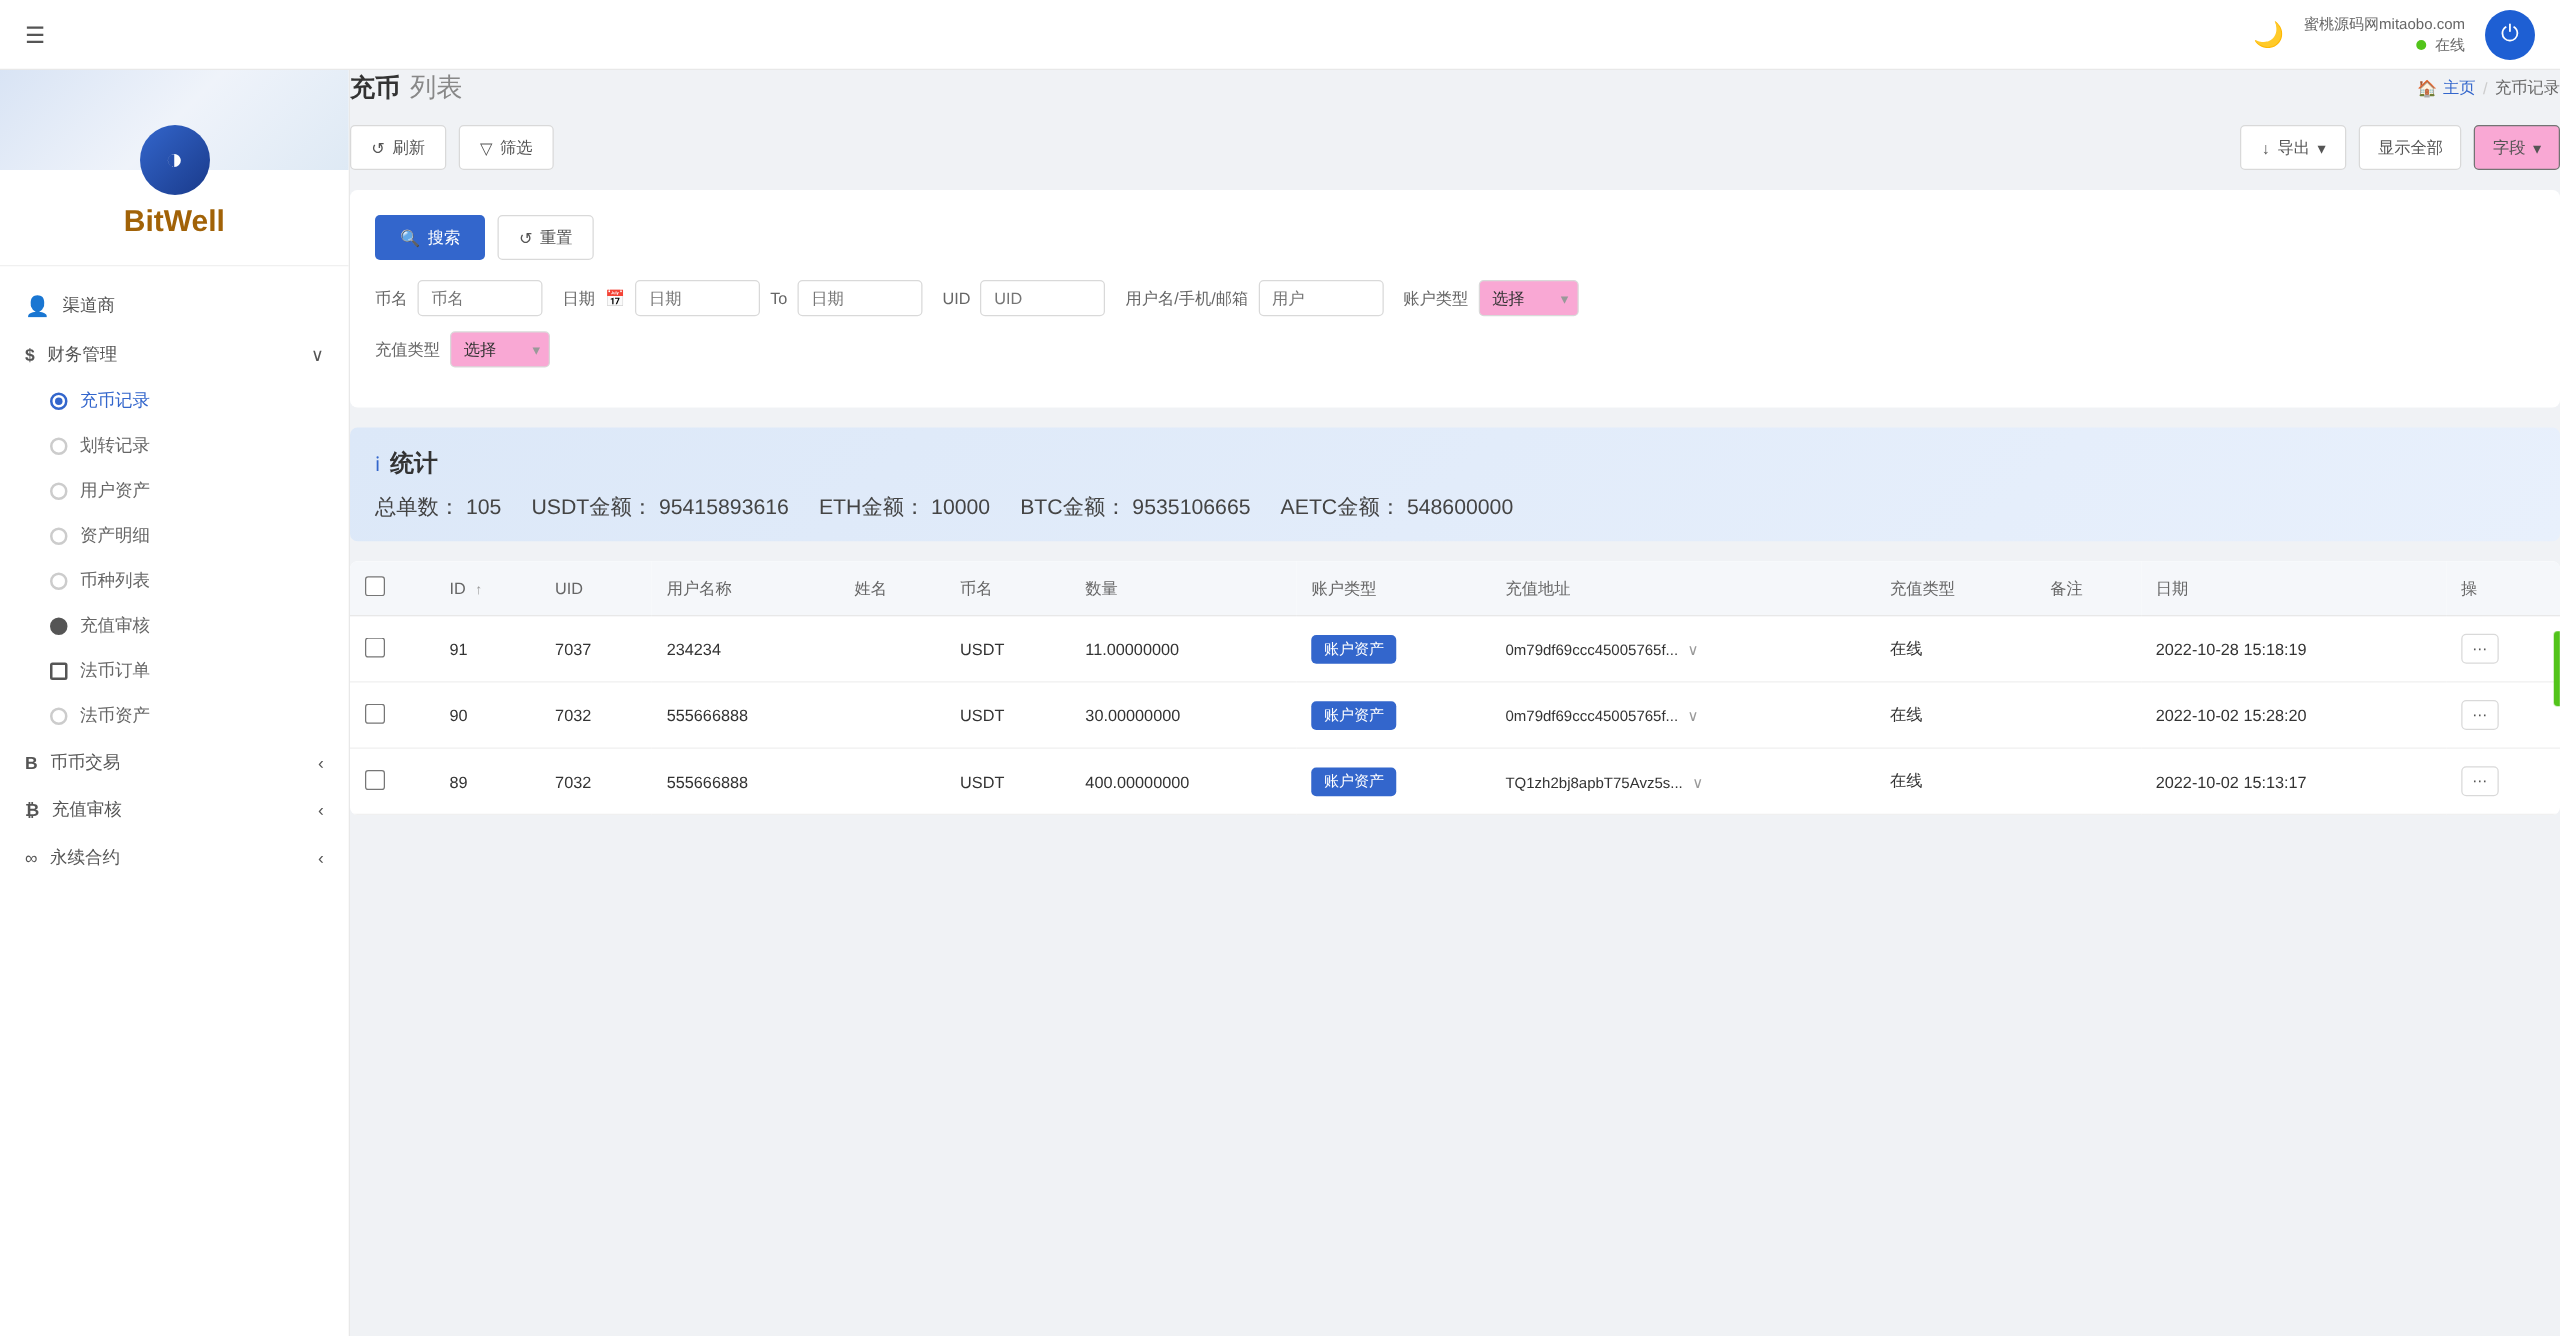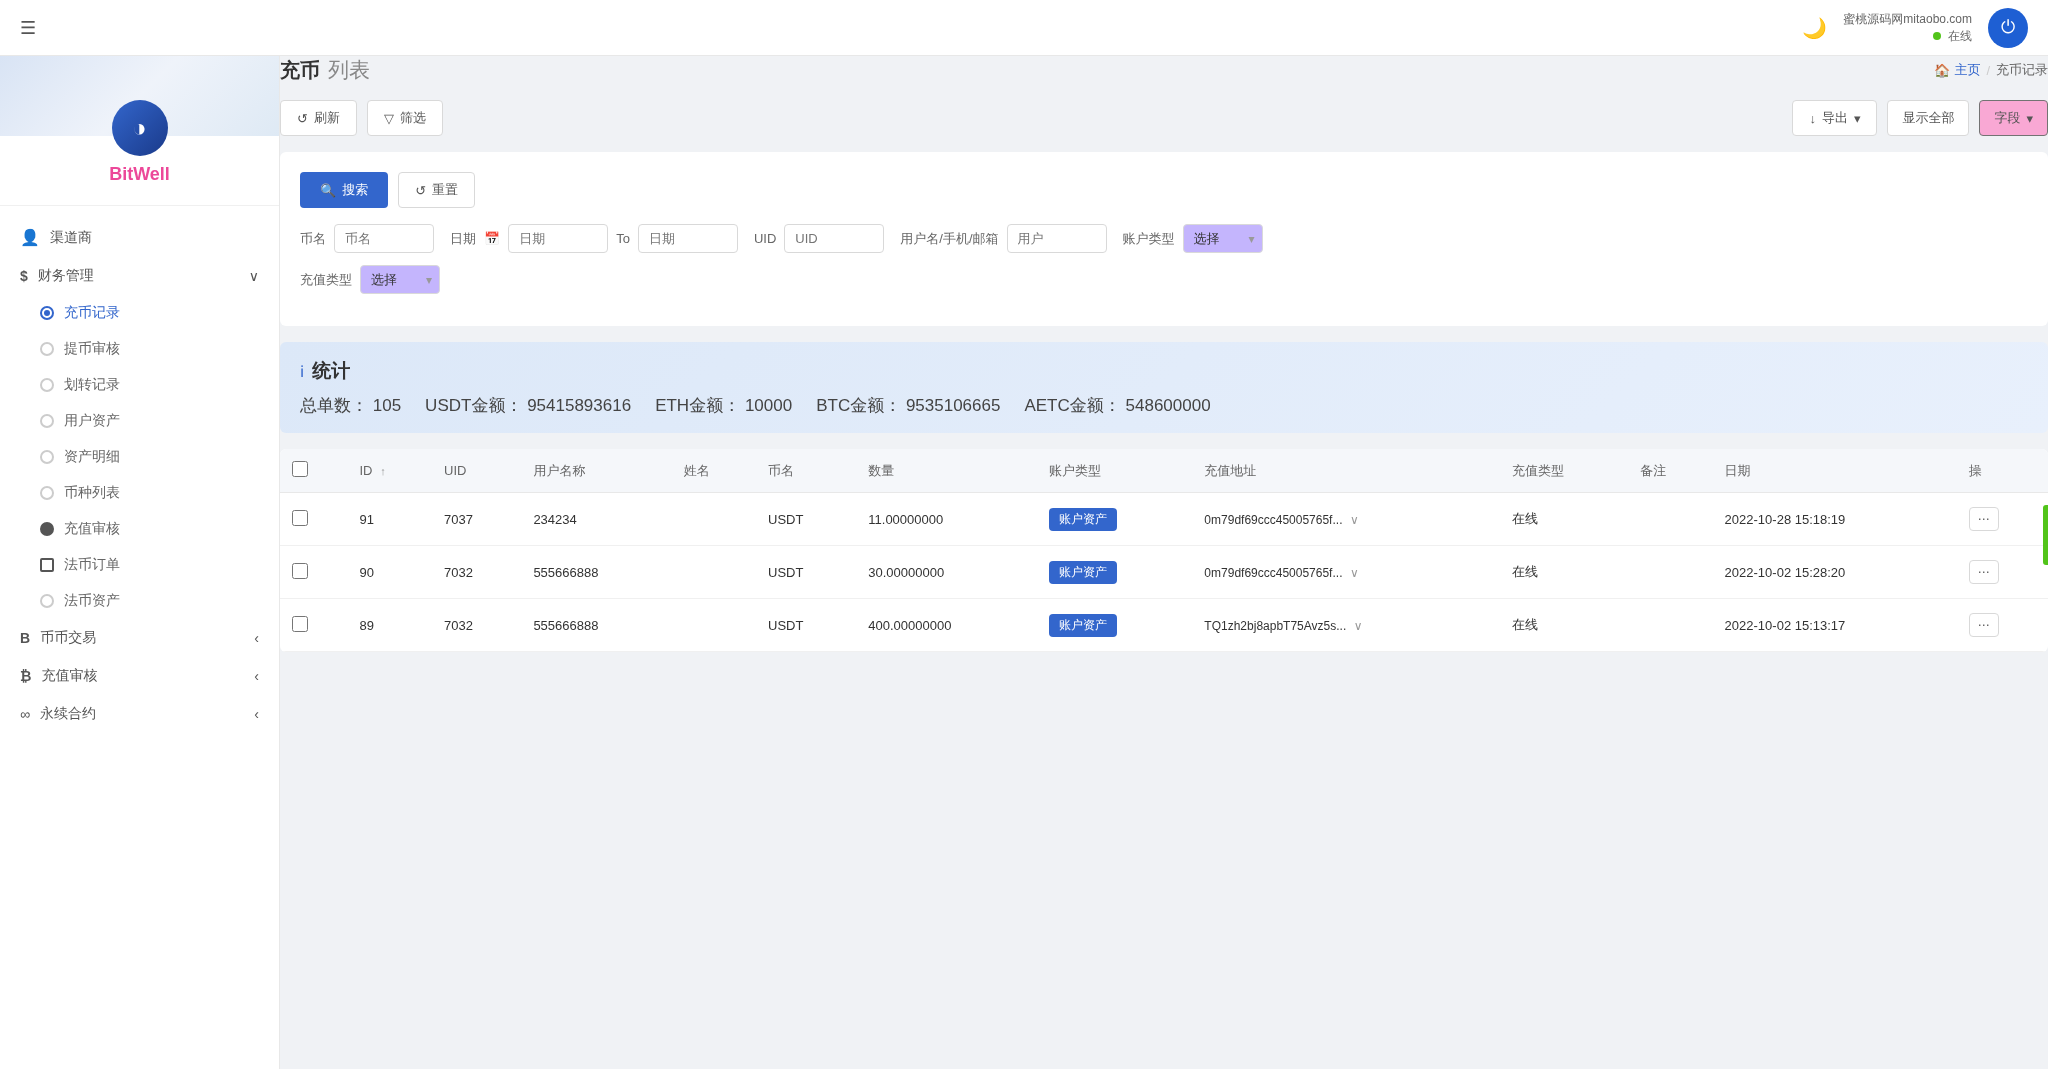--- a/index.html
+++ b/index.html
@@ -54,21 +54,21 @@
       opacity: 0.7;
     }
     .logo-circle {
       width: 56px; height: 56px; border-radius: 50%;
       background: linear-gradient(135deg, #3366cc, #1a3a8a);
       display: flex; align-items: center; justify-content: center;
       color: white; font-size: 24px;
       position: relative; z-index: 1;
       margin-top: 20px;
     }
-    .logo-text { font-size: 18px; font-weight: bold; color: #ec4899; margin-top: 8px; position: relative; z-index: 1; }
+    .logo-text { font-size: 24px; font-weight: bold; color: #a16207; margin-top: 8px; position: relative; z-index: 1; }
 
     .sidebar-nav { padding: 12px 0; }
     .nav-item {
       display: flex; align-items: center; gap: 10px;
       padding: 10px 20px;
       cursor: pointer;
       color: #555;
       font-size: 14px;
     }
     .nav-item .nav-icon { font-size: 16px; }
@@ -167,21 +167,21 @@
     .filter-group { display: flex; align-items: center; gap: 8px; }
     .filter-label { color: #666; font-size: 13px; white-space: nowrap; }
     .filter-input {
       border: 1px solid #d9d9d9; border-radius: 4px;
       padding: 6px 10px; font-size: 13px; color: #333;
       width: 100px; outline: none;
     }
     .filter-select {
       border: 1px solid #d9d9d9; border-radius: 4px;
       padding: 6px 28px 6px 10px; font-size: 13px; color: #333;
-      background: #c4b5fd; outline: none; cursor: pointer;
+      background: #f9a8d4; outline: none; cursor: pointer;
       appearance: none; min-width: 80px;
     }
     .select-wrapper { position: relative; display: inline-block; }
     .select-wrapper::after {
       content: '▾'; position: absolute; right: 8px; top: 50%;
       transform: translateY(-50%); color: #999; pointer-events: none; font-size: 12px;
     }
     .filter-to { color: #666; font-size: 13px; }
     .date-icon { color: #999; font-size: 13px; }
 
@@ -286,24 +286,20 @@
       <div class="nav-section-header">
         <span class="nav-icon" style="font-style:normal;font-weight:bold;">$</span>
         <span>财务管理</span>
         <span class="expand-icon">∨</span>
       </div>
 
       <div class="sub-nav">
         <div class="sub-nav-item active">
           <div class="radio-dot"></div>
           <span>充币记录</span>
-        </div>
-        <div class="sub-nav-item">
-          <div class="radio-dot"></div>
-          <span>提币审核</span>
         </div>
         <div class="sub-nav-item">
           <div class="radio-dot"></div>
           <span>划转记录</span>
         </div>
         <div class="sub-nav-item">
           <div class="radio-dot"></div>
           <span>用户资产</span>
         </div>
         <div class="sub-nav-item">

